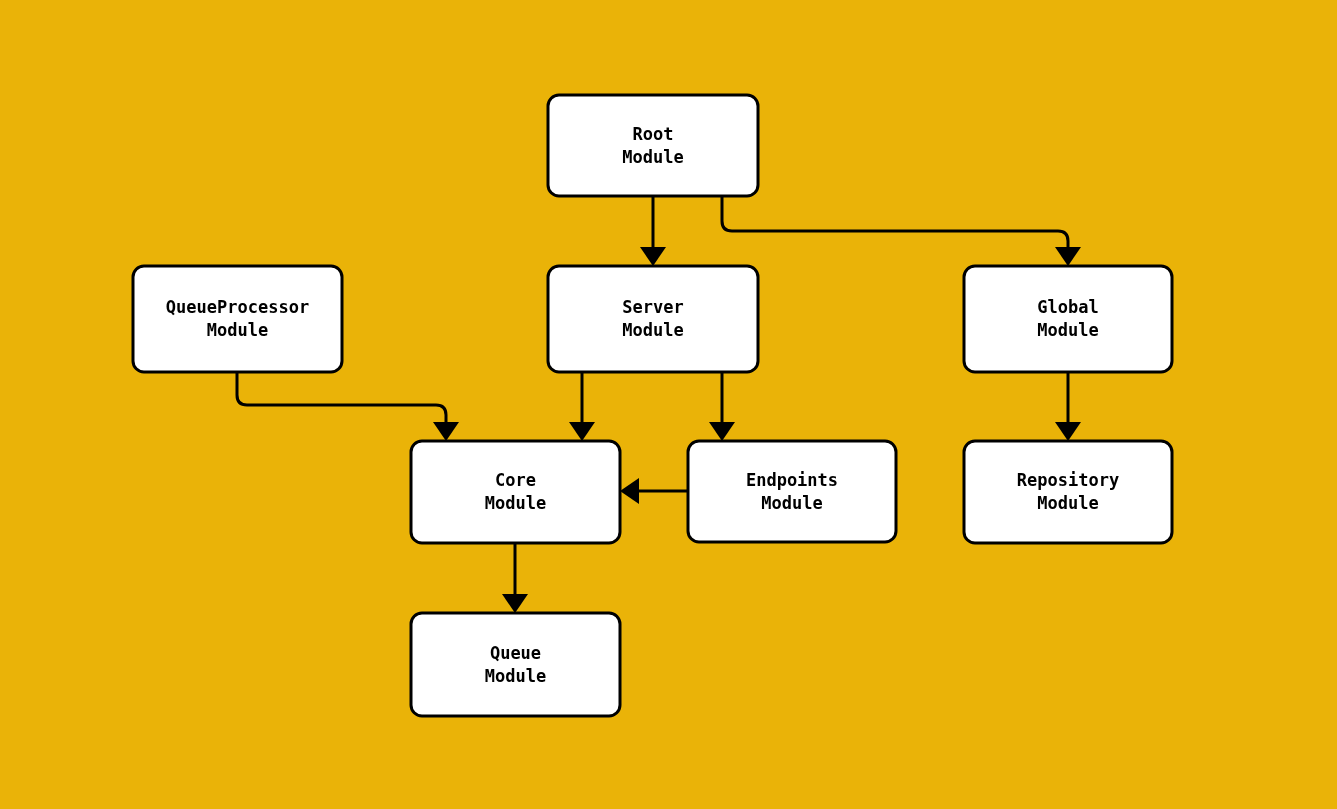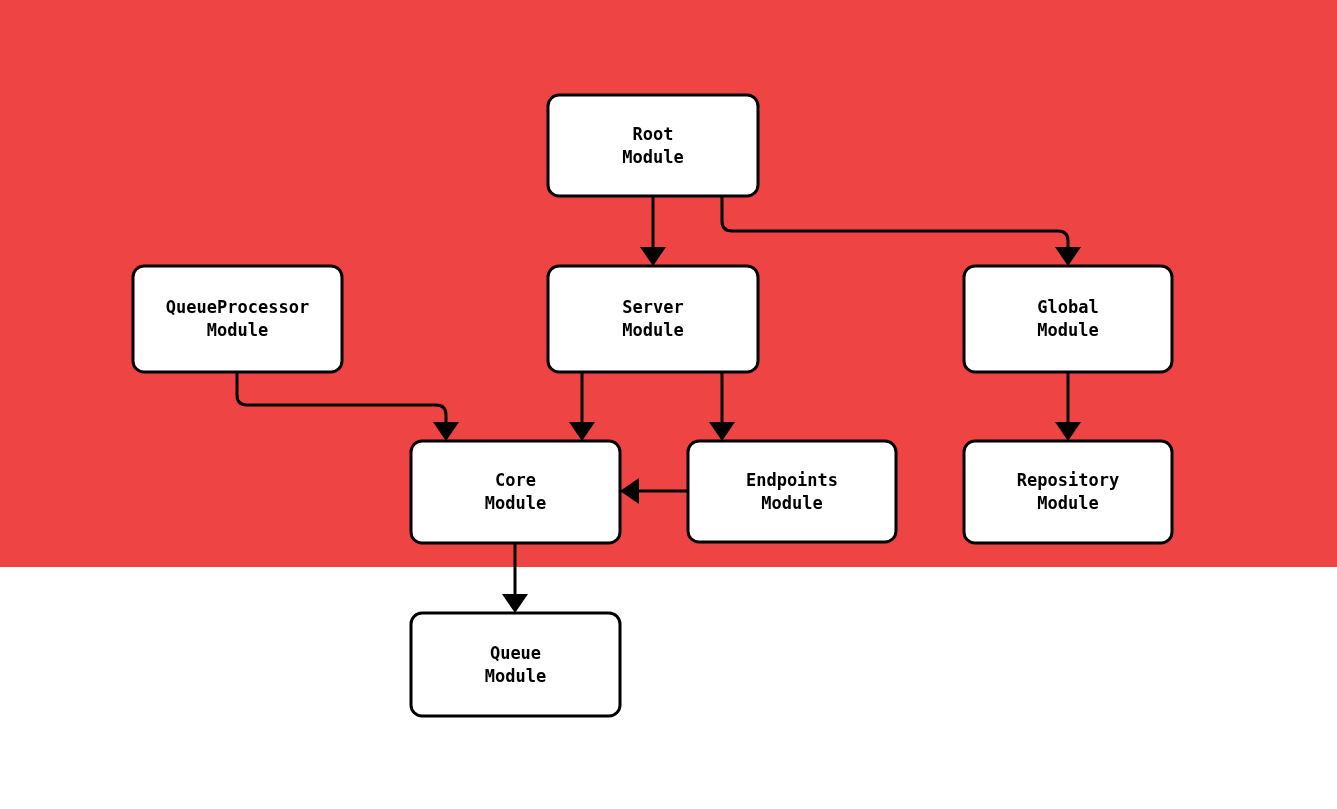--- a/index.html
+++ b/index.html
@@ -9,22 +9,22 @@
   }
   body {
     width: 1337px;
     height: 809px;
     overflow: hidden;
     font-family: "DejaVu Sans Mono", monospace;
   }
   #diagram-root {
     position: relative;
     width: 1337px;
-    height: 567px;
-    background: #ef4444;
+    height: 809px;
+    background: #eab308;
   }
   svg#diagram-canvas {
     position: absolute;
     left: 0;
     top: 0;
     width: 1337px;
     height: 809px;
     display: block;
   }
   .node-box {

